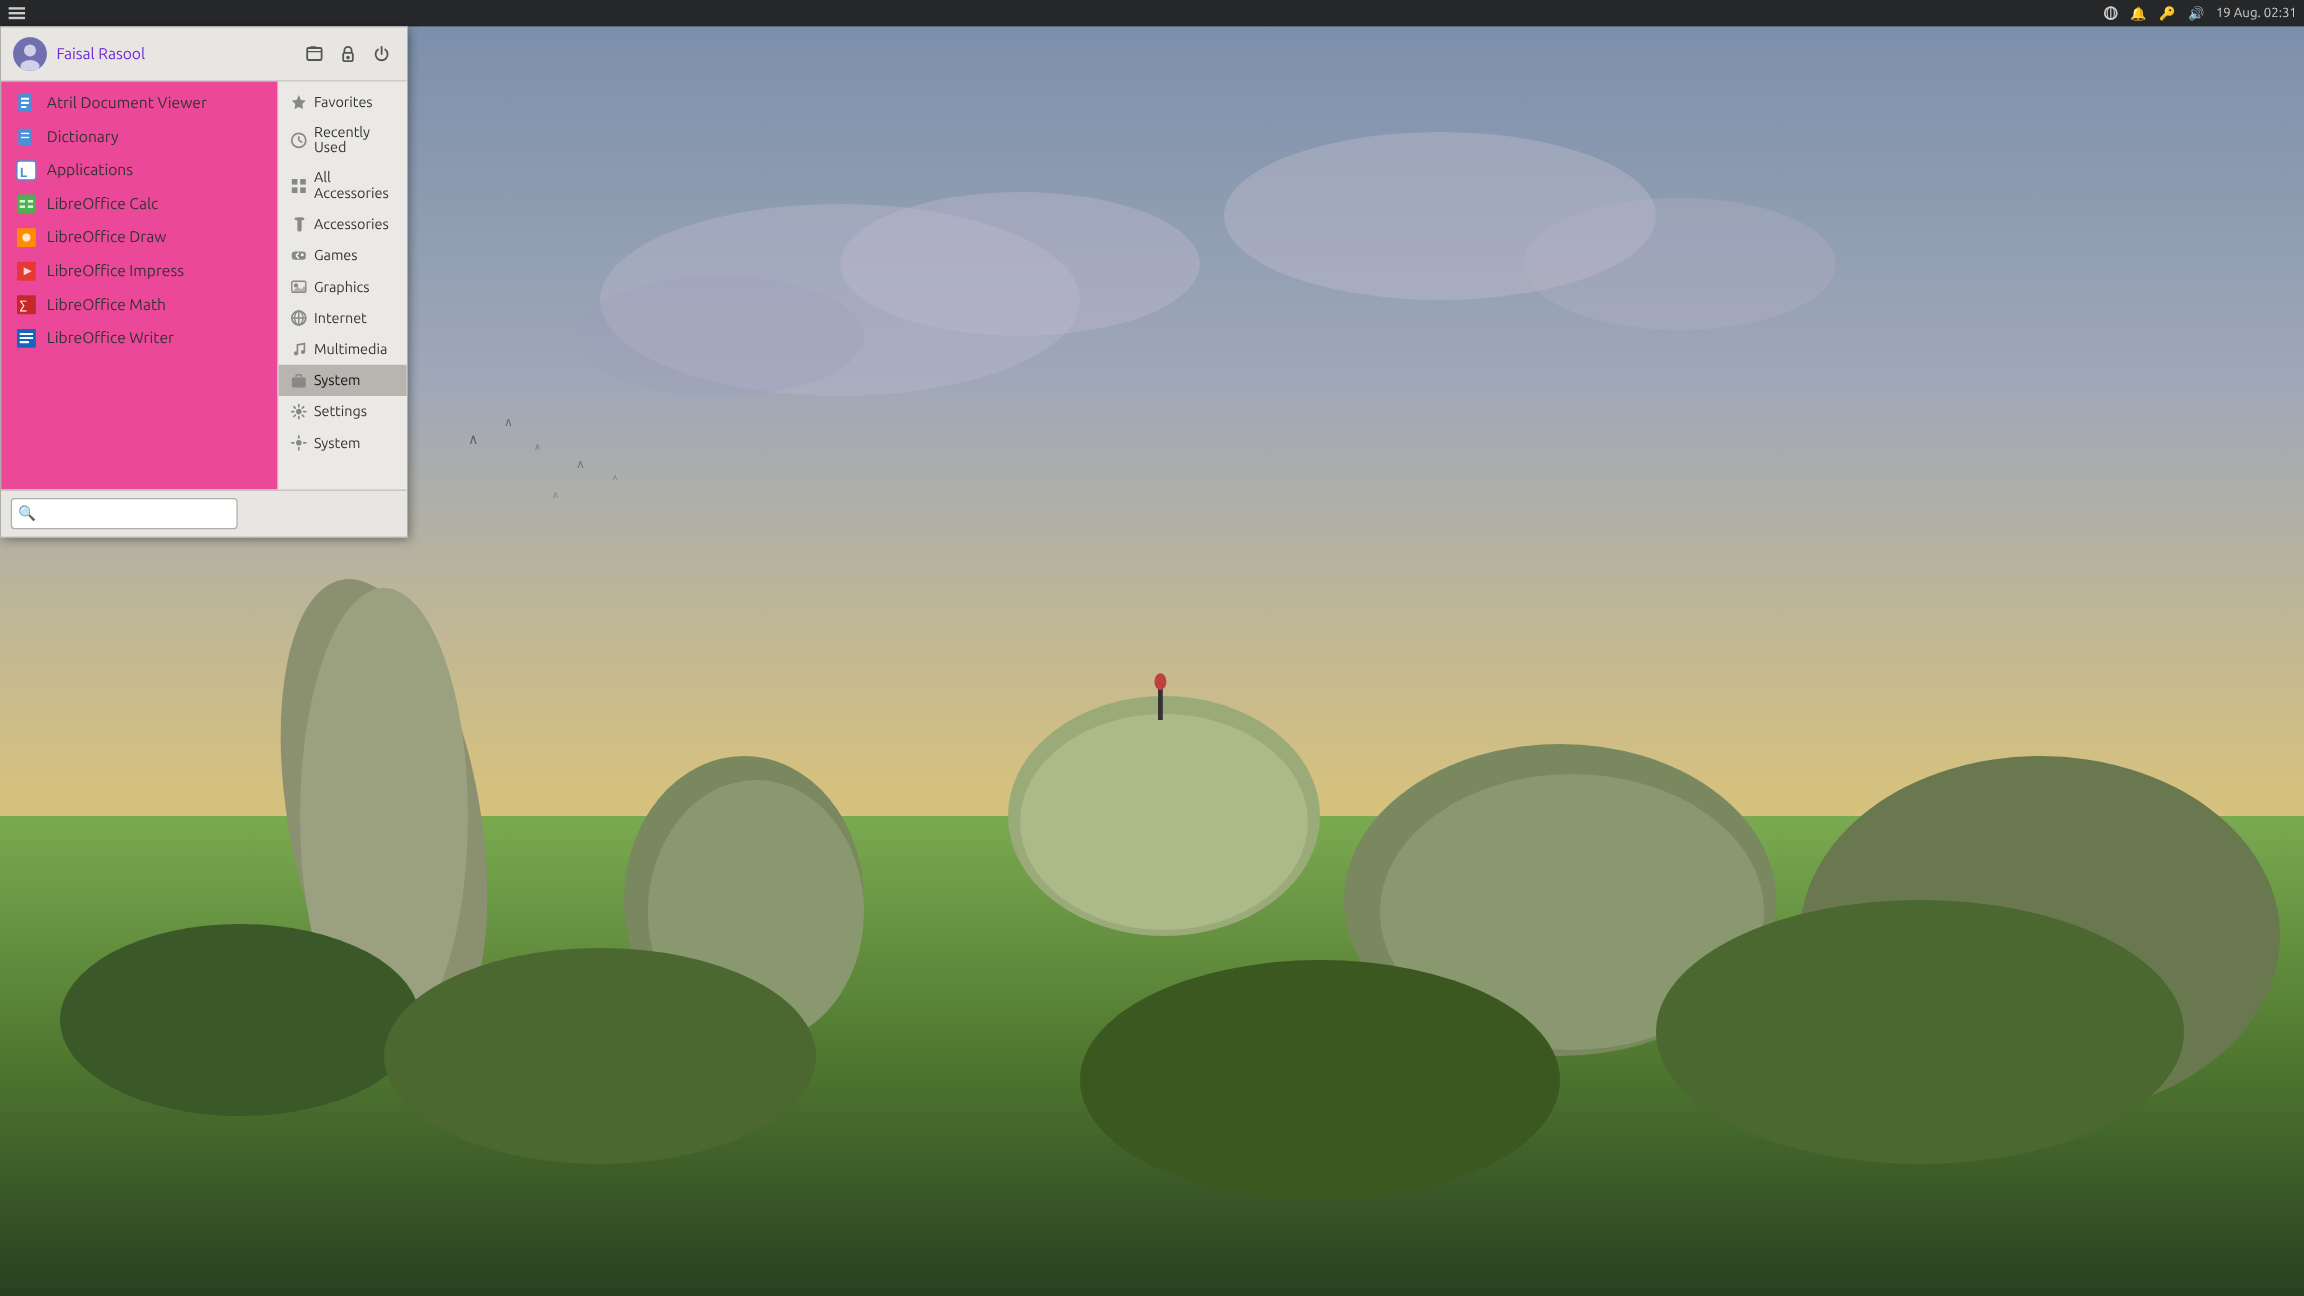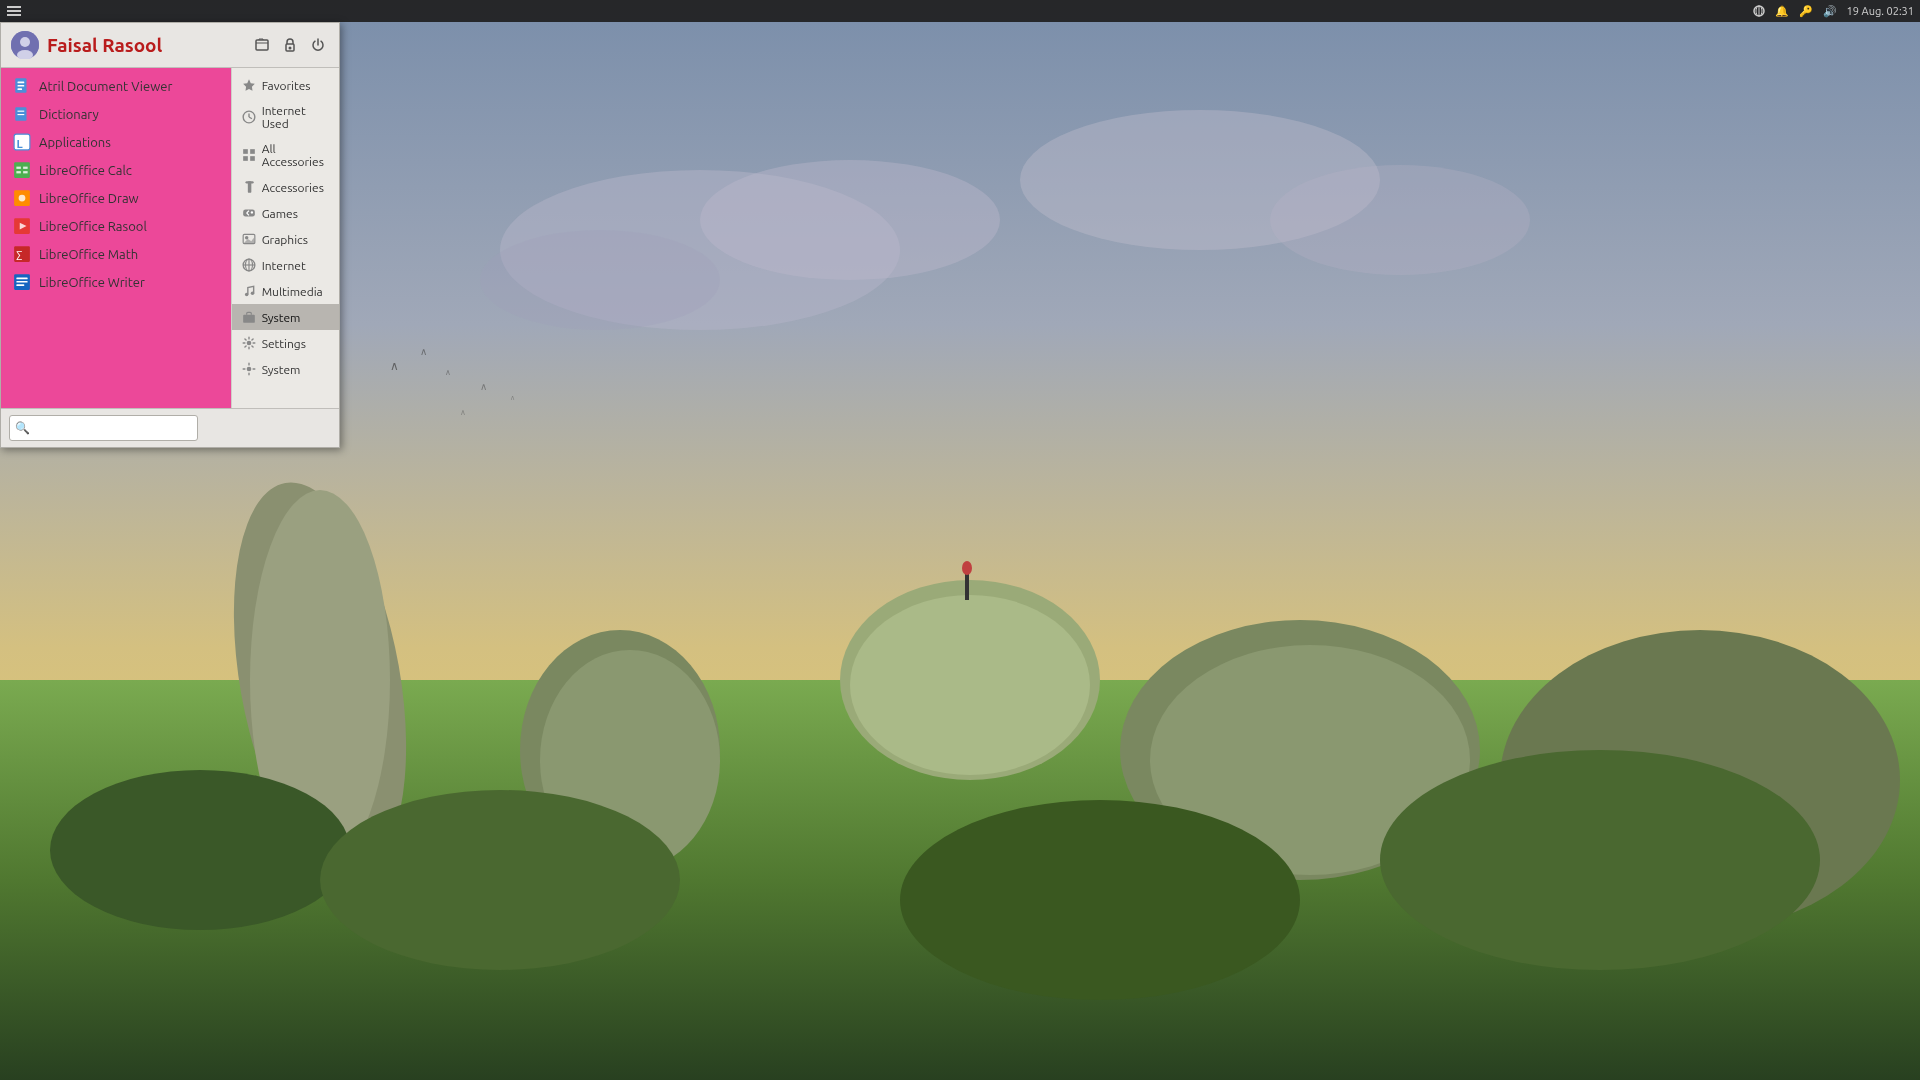--- a/index.html
+++ b/index.html
@@ -115,23 +115,23 @@
       border-radius: 50%;
       background: #8080c0;
       display: flex;
       align-items: center;
       justify-content: center;
       color: white;
       font-size: 14px;
     }
 
     #user-name {
-      font-size: 19px;
-      font-weight: bold;
-      color: #b91c1c;
+      font-size: 13px;
+      font-weight: normal;
+      color: #6d28d9;
     }
 
     #header-buttons {
       display: flex;
       gap: 6px;
     }
 
     .header-btn {
       width: 22px;
       height: 22px;
@@ -433,21 +433,21 @@
           </div>
     <span>LibreOffice Draw</span>
   </div>
         <div class="app-item">
     <div class="app-icon">
             <svg width="16" height="16" viewBox="0 0 16 16">
               <rect x="1" y="1" width="14" height="14" rx="1" fill="#e53935"></rect>
               <polygon points="6,5 12,8 6,11" fill="white" opacity="0.8"></polygon>
             </svg>
           </div>
-    <span>LibreOffice Rasool</span>
+    <span>LibreOffice Impress</span>
   </div>
         <div class="app-item">
     <div class="app-icon">
             <svg width="16" height="16" viewBox="0 0 16 16">
               <rect x="1" y="1" width="14" height="14" rx="1" fill="#c62828"></rect>
               <text x="3" y="12" font-size="10" fill="white">∑</text>
             </svg>
           </div>
     <span>LibreOffice Math</span>
   </div>
@@ -475,21 +475,21 @@
     <span>Favorites</span>
   </div>
         <div class="category-item">
     <div class="cat-icon">
             <svg width="12" height="12" viewBox="0 0 12 12">
               <circle cx="6" cy="6" r="5" stroke="#888" stroke-width="1.2" fill="none"></circle>
               <line x1="6" y1="3" x2="6" y2="6" stroke="#888" stroke-width="1.2"></line>
               <line x1="6" y1="6" x2="8.5" y2="7.5" stroke="#888" stroke-width="1.2"></line>
             </svg>
           </div>
-    <span>Internet Used</span>
+    <span>Recently Used</span>
   </div>
         <div class="category-item">
     <div class="cat-icon">
             <svg width="12" height="12" viewBox="0 0 12 12">
               <rect x="1" y="1" width="4" height="4" fill="#888"></rect>
               <rect x="7" y="1" width="4" height="4" fill="#888"></rect>
               <rect x="1" y="7" width="4" height="4" fill="#888"></rect>
               <rect x="7" y="7" width="4" height="4" fill="#888"></rect>
             </svg>
           </div>

